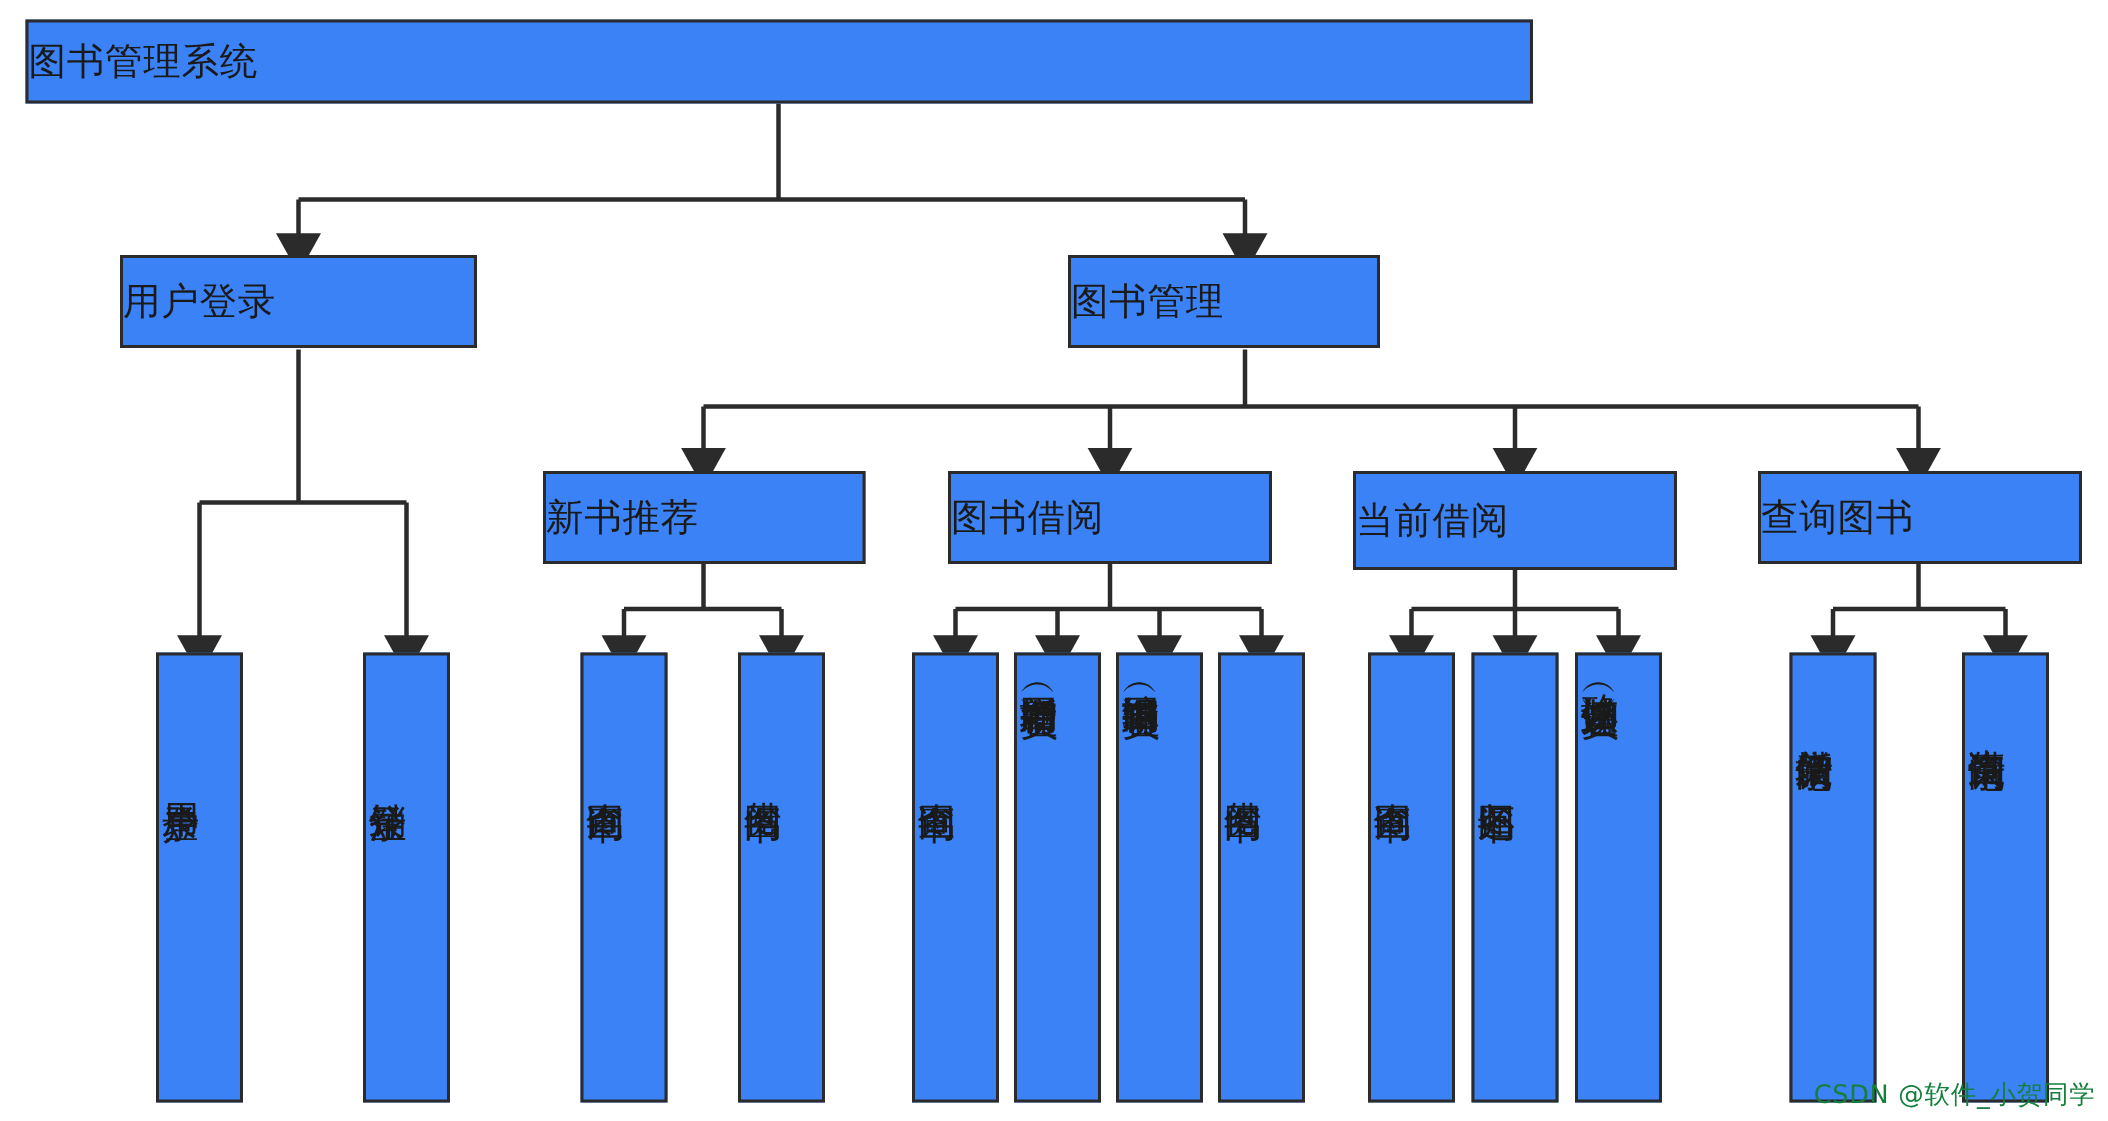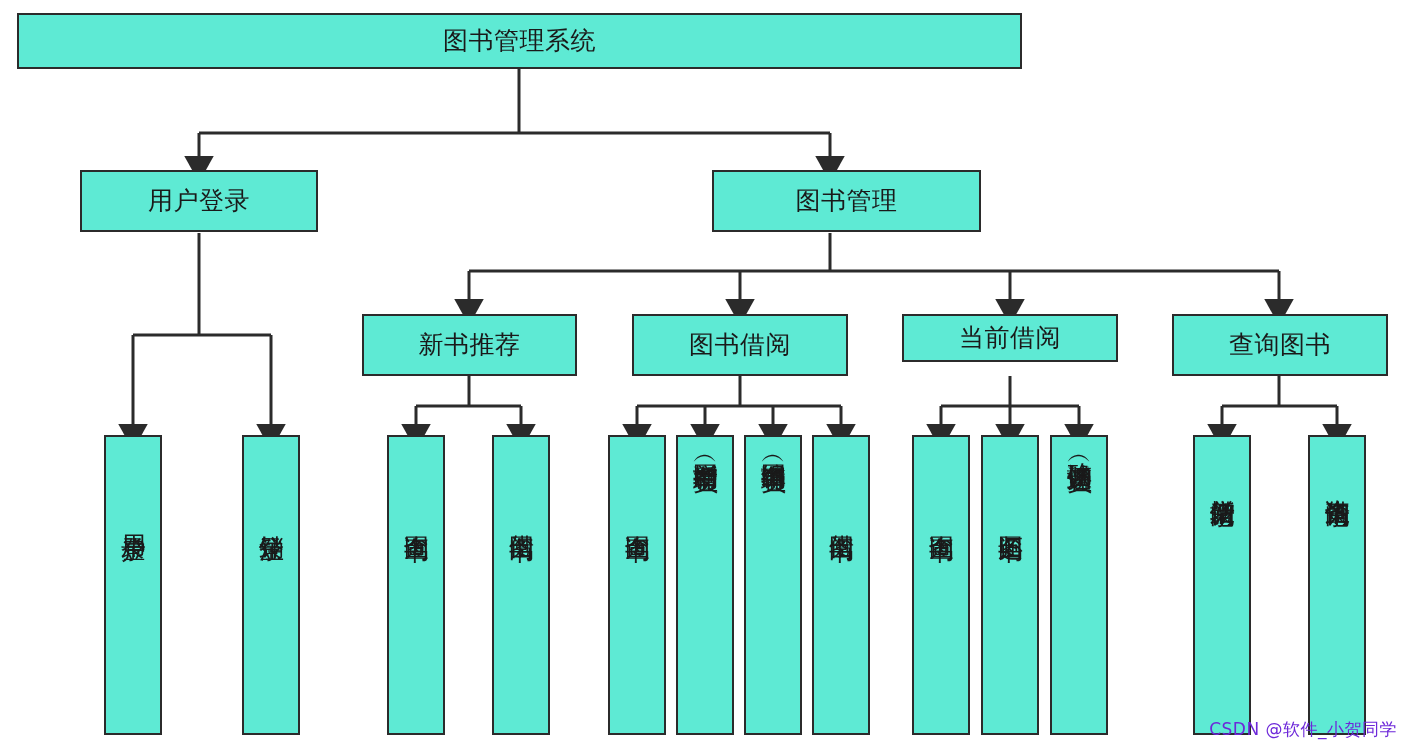--- a/index.html
+++ b/index.html
@@ -20,25 +20,24 @@
   svg#wires {
     position: absolute;
     left: 0; top: 0;
     width: 1405px;
     height: 747px;
     pointer-events: none;
   }
   .node {
     position: absolute;
     box-sizing: border-box;
-    background: #5eead4;
+    background: #3b82f6;
     border: 2.5px solid #2b2b2b;
     display: flex;
     align-items: center;
-    justify-content: center;
     color: #1a1a1a;
   }
   .node .label {
     display: block;
     text-align: center;
     line-height: 1.05;
     white-space: nowrap;
   }
   
   .node.horiz .label {
@@ -58,21 +57,21 @@
     line-height: 1.12;
     letter-spacing: 1px;
     white-space: nowrap;
   }
   .node.vert.tall-text { padding-top: 6px; }
   .watermark {
     position: absolute;
     right: 8px;
     bottom: 6px;
     font-size: 17px;
-    color: #6d28d9;
+    color: #15803d;
     letter-spacing: 0.5px;
     white-space: nowrap;
     user-select: none;
   }
 </style>
 </head>
 <body>
 
 <div id="canvas">
 
@@ -126,31 +125,31 @@
     </g>
   </svg>
 
   <div class="node horiz root" style="left:17px; top:13px; width:1005px; height:56px;">
     <span class="label">图书管理系统</span>
   </div>
 
   <div class="node horiz" style="left:80px; top:170px; width:238px; height:62px;">
     <span class="label">用户登录</span>
   </div>
-  <div class="node horiz" style="left:712px; top:170px; width:269px; height:62px;">
+  <div class="node horiz" style="left:712px; top:170px; width:208px; height:62px;">
     <span class="label">图书管理</span>
   </div>
 
   <div class="node horiz" style="left:632px; top:314px; width:216px; height:62px;">
     <span class="label">图书借阅</span>
   </div>
   <div class="node horiz" style="left:362px; top:314px; width:215px; height:62px;">
     <span class="label">新书推荐</span>
   </div>
-  <div class="node horiz" style="left:902px; top:314px; width:216px; height:48px;">
+  <div class="node horiz" style="left:902px; top:314px; width:216px; height:66px;">
     <span class="label">当前借阅</span>
   </div>
   <div class="node horiz" style="left:1172px; top:314px; width:216px; height:62px;">
     <span class="label">查询图书</span>
   </div>
 
   <div class="node vert" style="left:104px; top:435px; width:58px; height:300px; padding-top:78px;">
     <span class="label">用户登录</span>
   </div>
   <div class="node vert" style="left:242px; top:435px; width:58px; height:300px; padding-top:78px;">

